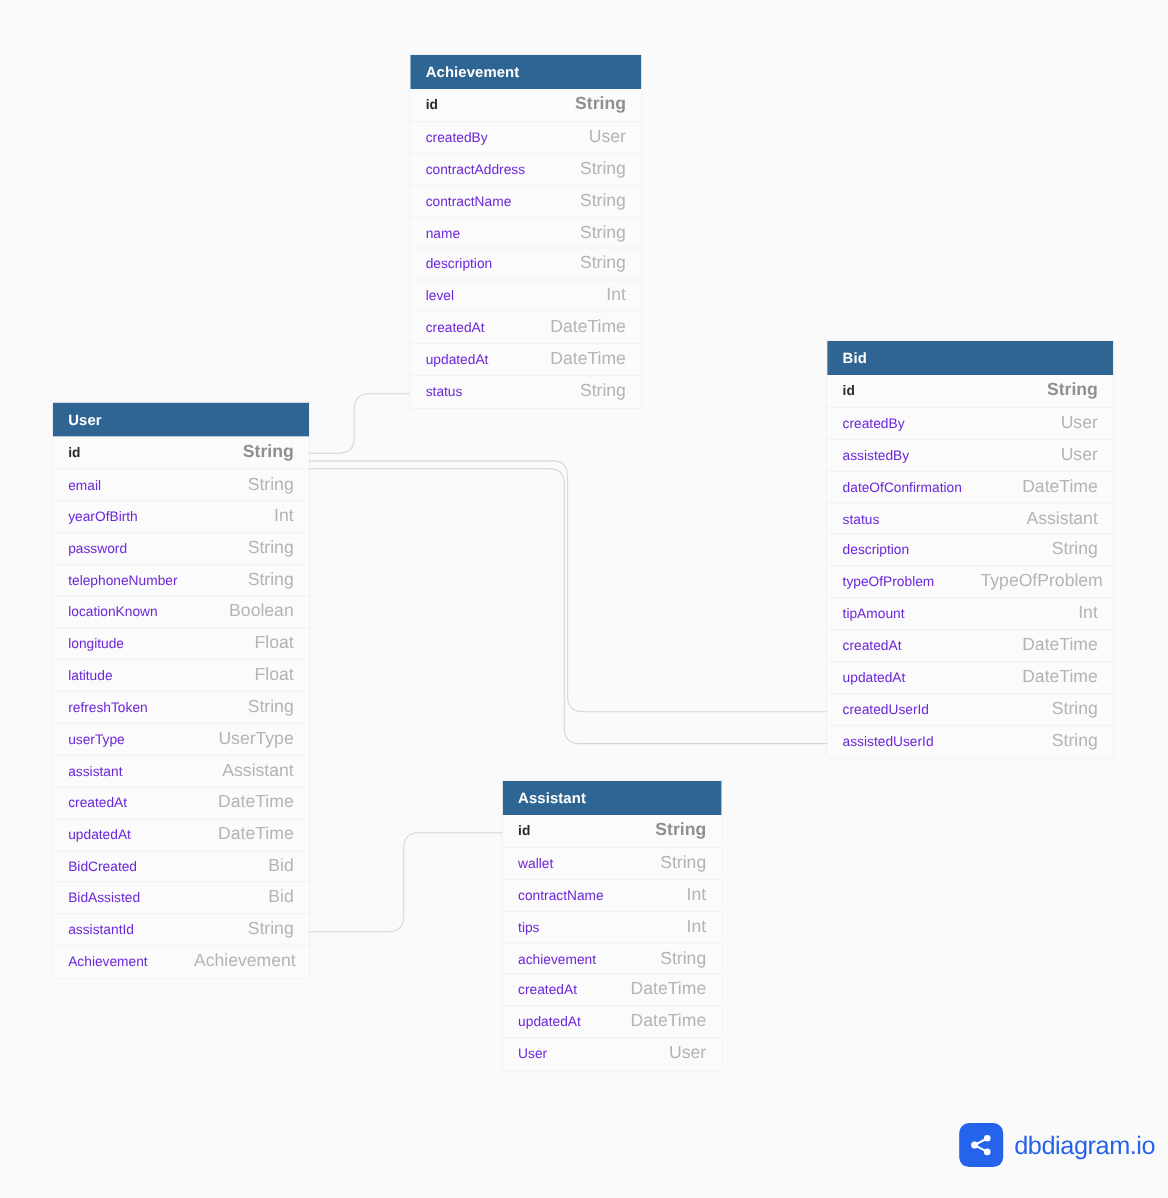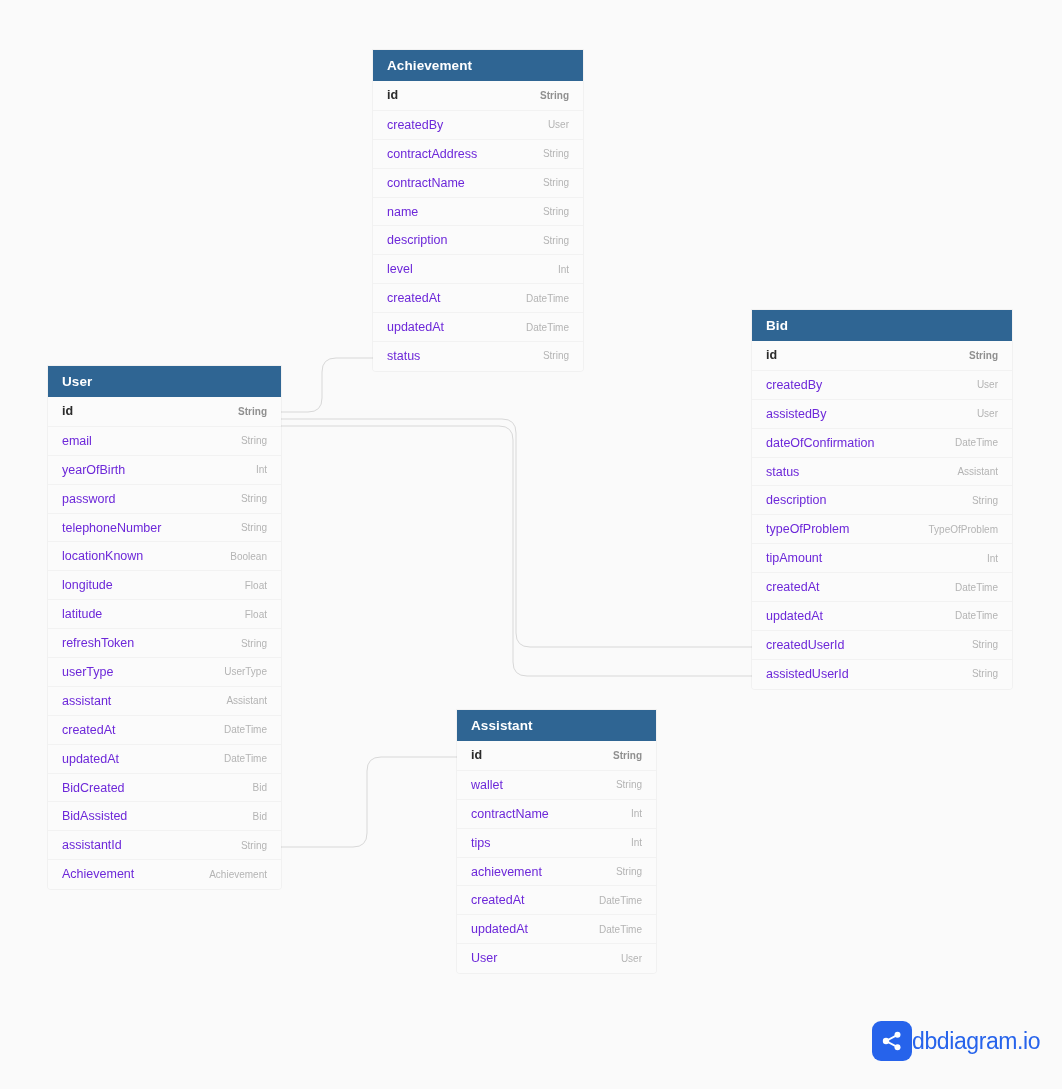--- a/index.html
+++ b/index.html
@@ -77,37 +77,38 @@
     font-size: 12.5px;
     color: #6d28d9;
     white-space: nowrap;
   }
   .tbl-row.pk .field-name {
     color: #2b2b2b;
     font-weight: bold;
   }
 
   .field-type {
-    font-size: 10px;
+    font-size: 16px;
     color: #b4b4b4;
     white-space: nowrap;
     margin-left: 18px;
   }
   .tbl-row.pk .field-type {
     color: #8f8f8f;
     font-weight: bold;
   }
 
   
   #brand {
     position: absolute;
     left: 872px;
     top: 1021px;
     display: flex;
     align-items: center;
+    gap: 10px;
   }
   #brand .mark {
     width: 40px;
     height: 40px;
     border-radius: 9px;
     background: #2663eb;
     display: flex;
     align-items: center;
     justify-content: center;
   }

